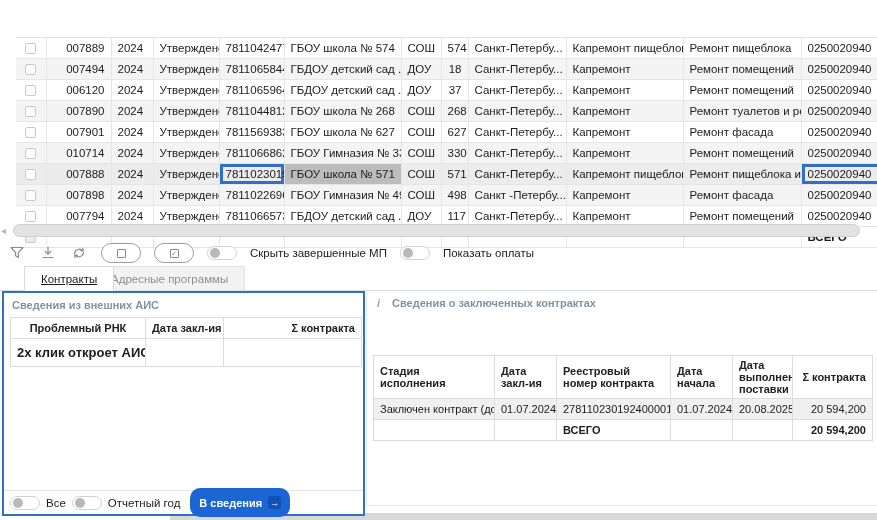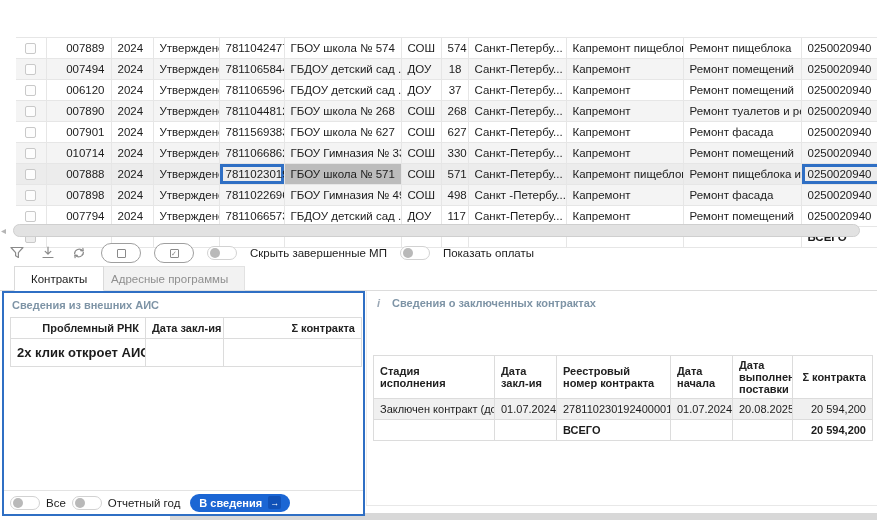--- a/index.html
+++ b/index.html
@@ -43,38 +43,38 @@
     display:flex; align-items:center; justify-content:center; font-size:7px; color:#8a8a8a; line-height:1; }
   .toggle { width:30px; height:14px; border:1px solid #d2d2d2; border-radius:8px; background:#fff; position:relative; }
   .toggle .knob { position:absolute; left:2px; top:1px; width:10px; height:10px; border-radius:50%; background:#b9b9b9; }
   .tb-label { color:#1c1c1c; }
 
   
   .tabs { position:absolute; top:265px; left:0; width:877px; height:26px; }
   .tabs .baseline { position:absolute; left:0; right:0; bottom:0; height:1px; background:#dcdcdc; }
   .tab { position:absolute; top:1px; height:25px; display:flex; align-items:center; padding:0 16px;
     font-size:11.5px; border:1px solid #dadada; }
-  .tab.active { left:14px; background:#fff; border-bottom:1px solid #fff; z-index:2; color:#1c1c1c; }
+  .tab.active { left:24px; background:#fff; border-bottom:1px solid #fff; z-index:2; color:#1c1c1c;text-decoration:underline; }
   .tab.inactive { left:94px; background:#f2f2f2; color:#8f8f8f; border-color:#e2e2e2; }
 
   
   .ext-panel { position:absolute; left:2px; top:291px; width:363px; height:225px;
     border:2px solid #2f6fc4; background:#fff; z-index:3; }
   .panel-title { font-size:11px; font-weight:bold; color:#7e94a6; padding:6px 8px 6px 8px; }
   .ext-table { border-collapse:collapse; table-layout:fixed; width:351px; margin-left:6px; }
   .ext-table th, .ext-table td { border:1px solid #dcdcdc; border-left:none; font-size:11px; padding:4px 6px;
-    text-align:right; white-space:nowrap; overflow:hidden; }
+    text-align:center; white-space:nowrap; overflow:hidden; }
   .ext-table th:first-child, .ext-table td:first-child { border-left:1px solid #dcdcdc; }
   .ext-table th { font-weight:bold; color:#222; }
   .ext-table th.sum { text-align:right; }
   .ext-table td.hint { font-size:13px; font-weight:bold; padding:6px; }
   .ext-footer { position:absolute; left:0; right:0; bottom:0; height:24px; border-top:1px solid #e3e3e3;
     display:flex; align-items:center; gap:6px; padding:0 6px; font-size:11.5px; background:#fff; }
   .go-btn { display:flex; align-items:center; gap:6px; background:#1b66d4; border-radius:10px;
-    height:18px; padding:0 9px; color:#fff; font-size:11px; font-weight:bold; margin-left:4px; cursor:pointer; }
+    height:29px; padding:0 9px; color:#fff; font-size:11px; font-weight:bold; margin-left:4px; cursor:pointer; }
   .go-btn .arrow-box { width:13px; height:13px; background:#1152b8; border-radius:2px; color:#fff;
     font-size:9px; display:flex; align-items:center; justify-content:center; }
 
   
   .ctr-panel { position:absolute; left:366px; top:291px; width:511px; height:214px;
     background:#fff; border-left:1px solid #ececec; }
   .ctr-title { display:flex; align-items:center; gap:12px; padding:6px 0 6px 10px; }
   .info-i { color:#9aa7b5; font-size:11px; font-weight:bold; font-style:italic; }
   .ctr-title .t { font-size:11px; font-weight:bold; color:#7e94a6; }
   .ctr-table { border-collapse:collapse; table-layout:fixed; width:499px; margin-left:6px;margin-top:40px; }

